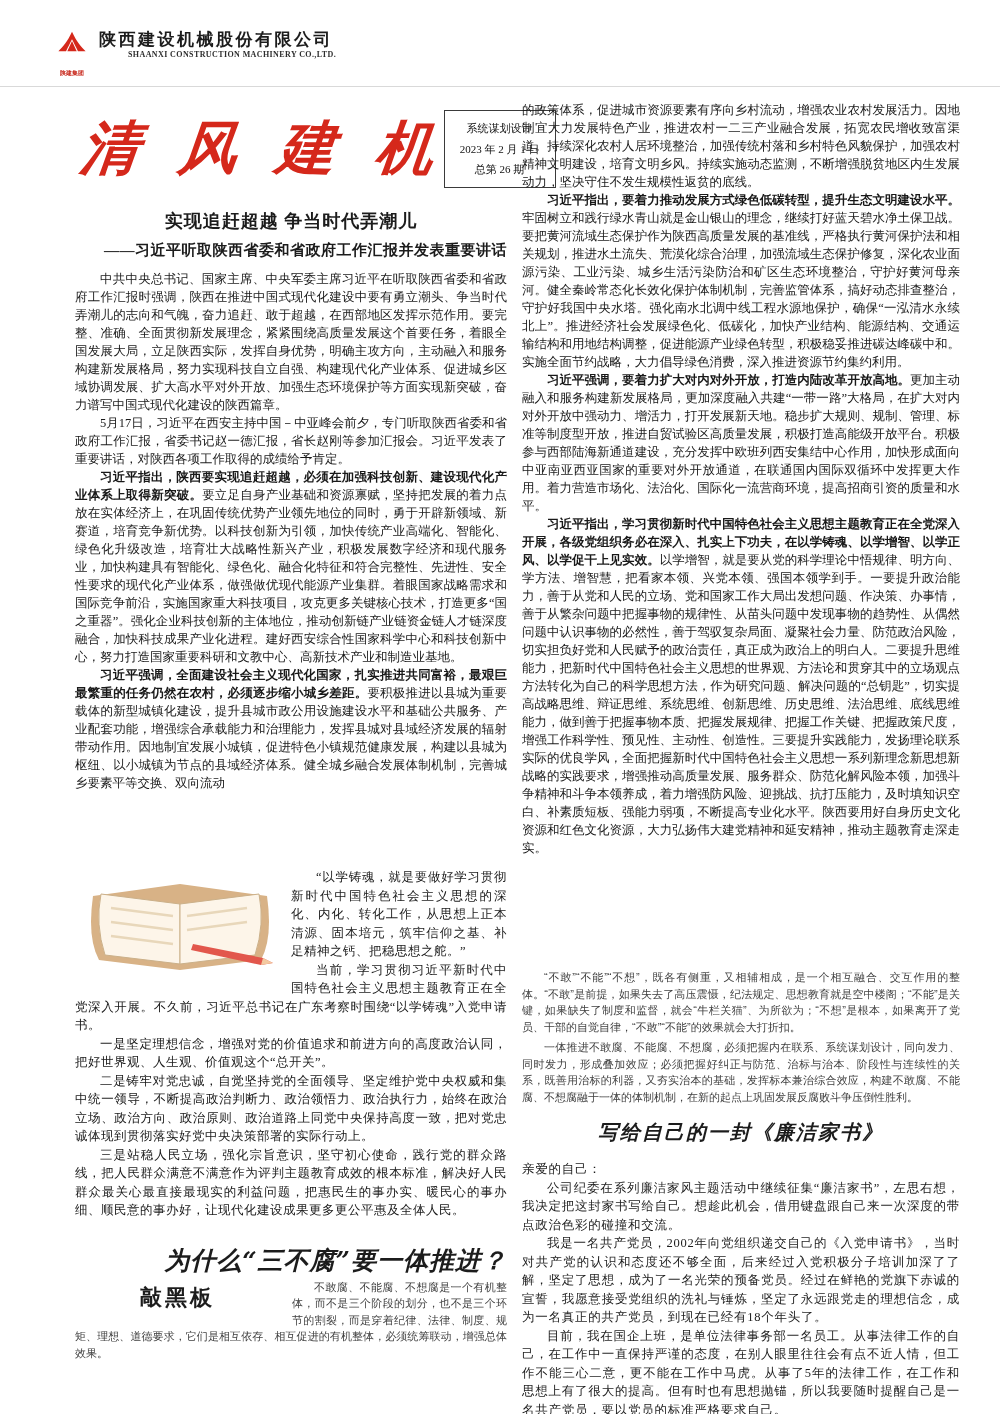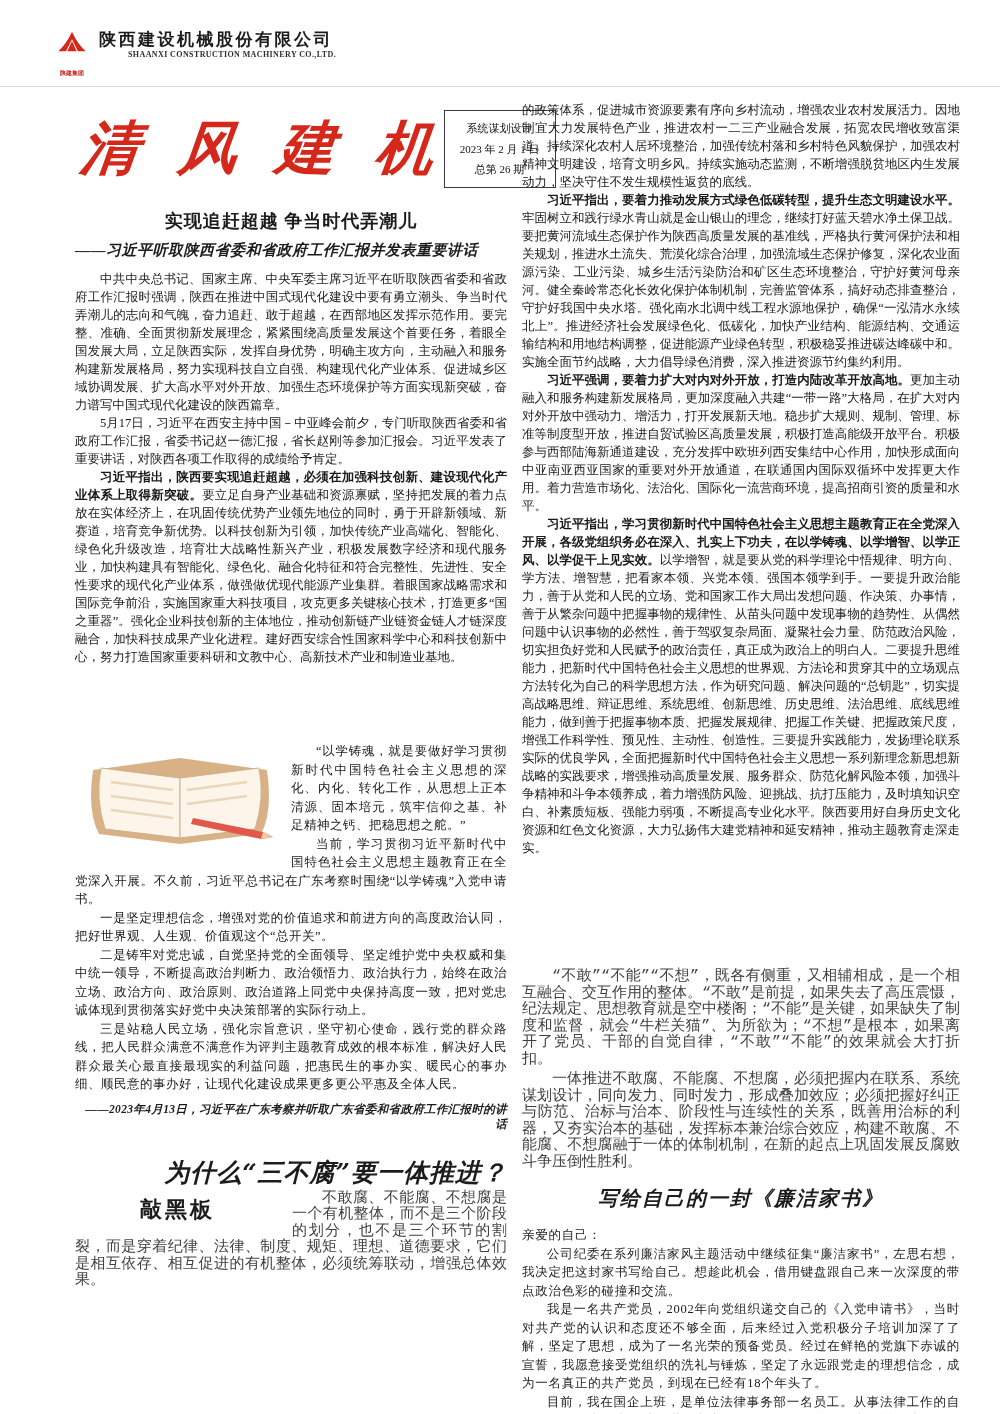--- a/index.html
+++ b/index.html
@@ -23,21 +23,21 @@
   
   .masthead { display:flex; align-items:center; margin:16px 0 10px 6px; height:92px; }
   .mh-title { font-family:"DejaVu Serif",serif; font-style:italic; font-weight:900;
               font-size:58px; color:#d5281b; letter-spacing:10px; white-space:nowrap;
               transform:skewX(-6deg); }
   .date-box { margin-left:auto; border:1px solid #3a3a3a; padding:7px 9px; text-align:center;
               font-size:11px; line-height:1.85; min-width:112px; color:#111; }
 
   
   .a1-title { text-align:center; font-size:18px; font-weight:900; letter-spacing:1px; margin:14px 0 8px; }
-  .a1-sub { text-align:left; font-size:15px; font-weight:bold; margin-bottom:10px; letter-spacing:0.5px;font-style:italic; }
+  .a1-sub { text-align:right; font-size:15px; font-weight:bold; margin-bottom:10px; letter-spacing:0.5px; }
   .body-p { font-size:12.5px; line-height:18px; text-align:justify; text-indent:2em; color:#191919; }
   .body-p .lead { font-weight:bold; }
   .noindent { text-indent:0; }
   .colR .top-flow { padding-top:14px; }
 
   
   .a2 { margin-top:76px; }
   .a2-title { text-align:center; font-family:"DejaVu Serif",serif; font-weight:900;
               font-size:21px; letter-spacing:0.5px; margin-bottom:12px; }
   .book-float { float:left; width:198px; height:100px; margin:8px 12px 4px 6px; }
@@ -45,21 +45,21 @@
   .a2-attr { clear:both; font-size:11.5px; font-weight:bold; font-style:italic;
              text-align:right; margin-top:8px; letter-spacing:0.03em; }
 
   
   .a3 { margin-top:24px; }
   .a3-title { text-align:right; font-family:"DejaVu Serif",serif; font-weight:900;
               font-style:italic; font-size:25px; letter-spacing:1px; margin-bottom:2px; }
   .board-float { float:left; width:205px; margin:2px 12px 2px 0; text-align:center; }
   .kicker { font-size:22px; font-weight:900; letter-spacing:3px; margin:2px 0 6px;
             font-family:"Liberation Sans",sans-serif; }
-  .sans-p { font-family:Liberation Mono, monospace; font-size:15px;
+  .sans-p { font-family:Liberation Sans, sans-serif; font-size:11px;
             line-height:16.5px; color:#3f3f3f; text-align:justify; text-indent:2em; margin-bottom:4px; }
   .a3-cont { margin-top:112px; }
 
   
   .a4 { margin-top:14px; }
   .a4-title { text-align:center; font-family:Liberation Serif, serif; font-weight:900;
               font-style:italic; font-size:20px; letter-spacing:2px; margin:12px 0 14px; }
   .letter-p { font-size:12.5px; line-height:18.5px; letter-spacing:0.06em;
               text-align:justify; text-indent:2em; color:#1d1d1d; }
   .salut { text-indent:0; }
@@ -97,41 +97,41 @@
           <div>总第 26 期</div>
         </div>
       </div>
 
       <div>
         <h1 class="a1-title">实现追赶超越  争当时代弄潮儿</h1>
         <h2 class="a1-sub">——习近平听取陕西省委和省政府工作汇报并发表重要讲话</h2>
         <p class="body-p"><strong class="lead"></strong><span>中共中央总书记、国家主席、中央军委主席习近平在听取陕西省委和省政府工作汇报时强调，陕西在推进中国式现代化建设中要有勇立潮头、争当时代弄潮儿的志向和气魄，奋力追赶、敢于超越，在西部地区发挥示范作用。要完整、准确、全面贯彻新发展理念，紧紧围绕高质量发展这个首要任务，着眼全国发展大局，立足陕西实际，发挥自身优势，明确主攻方向，主动融入和服务构建新发展格局，努力实现科技自立自强、构建现代化产业体系、促进城乡区域协调发展、扩大高水平对外开放、加强生态环境保护等方面实现新突破，奋力谱写中国式现代化建设的陕西篇章。</span></p>
         <p class="body-p"><strong class="lead"></strong><span>5月17日，习近平在西安主持中国－中亚峰会前夕，专门听取陕西省委和省政府工作汇报，省委书记赵一德汇报，省长赵刚等参加汇报会。习近平发表了重要讲话，对陕西各项工作取得的成绩给予肯定。</span></p>
         <p class="body-p"><strong class="lead">习近平指出，陕西要实现追赶超越，必须在加强科技创新、建设现代化产业体系上取得新突破。</strong><span>要立足自身产业基础和资源禀赋，坚持把发展的着力点放在实体经济上，在巩固传统优势产业领先地位的同时，勇于开辟新领域、新赛道，培育竞争新优势。以科技创新为引领，加快传统产业高端化、智能化、绿色化升级改造，培育壮大战略性新兴产业，积极发展数字经济和现代服务业，加快构建具有智能化、绿色化、融合化特征和符合完整性、先进性、安全性要求的现代化产业体系，做强做优现代能源产业集群。着眼国家战略需求和国际竞争前沿，实施国家重大科技项目，攻克更多关键核心技术，打造更多“国之重器”。强化企业科技创新的主体地位，推动创新链产业链资金链人才链深度融合，加快科技成果产业化进程。建好西安综合性国家科学中心和科技创新中心，努力打造国家重要科研和文教中心、高新技术产业和制造业基地。</span></p>
+        <p class="body-p"><strong class="lead">习近平强调，全面建设社会主义现代化国家，扎实推进共同富裕，最艰巨最繁重的任务仍然在农村，必须逐步缩小城乡差距。</strong><span>要积极推进以县城为重要载体的新型城镇化建设，提升县城市政公用设施建设水平和基础公共服务、产业配套功能，增强综合承载能力和治理能力，发挥县城对县域经济发展的辐射带动作用。因地制宜发展小城镇，促进特色小镇规范健康发展，构建以县城为枢纽、以小城镇为节点的县域经济体系。健全城乡融合发展体制机制，完善城乡要素平等交换、双向流动</span></p>
       </div>
 
       <div class="a2">
         <div>
           <div class="book-float">
             <svg width="198" height="100" viewBox="0 0 198 100">
               <path d="M12 20 Q6 62 18 84 L99 94 L180 84 Q192 62 186 20 L99 8 Z" fill="#d8b286"></path>
               <path d="M99 88 L24 79 Q14 48 20 18 L99 28 Z" fill="#fdf5e9" stroke="#cbb089" stroke-width="1"></path>
               <path d="M99 88 L174 79 Q184 48 178 18 L99 28 Z" fill="#fdf5e9" stroke="#cbb089" stroke-width="1"></path>
               <path d="M30 32 Q60 36 92 40 M30 46 Q60 50 92 54 M30 60 Q60 64 92 68" stroke="#e8d7ba" stroke-width="2.5" fill="none"></path>
               <path d="M106 40 Q136 36 166 32 M106 54 Q136 50 166 46" stroke="#e8d7ba" stroke-width="2.5" fill="none"></path>
               <path d="M112 68 L182 82 L192 87 L180 89 L110 74 Z" fill="#e2574c"></path>
               <path d="M182 82 L192 87 L180 89 Z" fill="#f3c9a0"></path>
             </svg>
           </div>
           <p class="body-p">“以学铸魂，就是要做好学习贯彻新时代中国特色社会主义思想的深化、内化、转化工作，从思想上正本清源、固本培元，筑牢信仰之基、补足精神之钙、把稳思想之舵。”</p>
           <p class="body-p">当前，学习贯彻习近平新时代中国特色社会主义思想主题教育正在全党深入开展。不久前，习近平总书记在广东考察时围绕“以学铸魂”入党申请书。</p>
           <p class="body-p">一是坚定理想信念，增强对党的价值追求和前进方向的高度政治认同，把好世界观、人生观、价值观这个“总开关”。</p>
           <p class="body-p">二是铸牢对党忠诚，自觉坚持党的全面领导、坚定维护党中央权威和集中统一领导，不断提高政治判断力、政治领悟力、政治执行力，始终在政治立场、政治方向、政治原则、政治道路上同党中央保持高度一致，把对党忠诚体现到贯彻落实好党中央决策部署的实际行动上。</p>
           <p class="body-p">三是站稳人民立场，强化宗旨意识，坚守初心使命，践行党的群众路线，把人民群众满意不满意作为评判主题教育成效的根本标准，解决好人民群众最关心最直接最现实的利益问题，把惠民生的事办实、暖民心的事办细、顺民意的事办好，让现代化建设成果更多更公平惠及全体人民。</p>
-          <p class="a2-attr">——2023年4月13日，习近平在广东考察并听取广东省委和省政府工作汇报时的讲话</p>
         </div>
       </div>
 
       <div class="a3">
         <h2 class="a3-title">为什么“三不腐”要一体推进？</h2>
         <div>
           <div class="board-float">
             <div class="kicker">敲黑板</div>
 
           </div>

